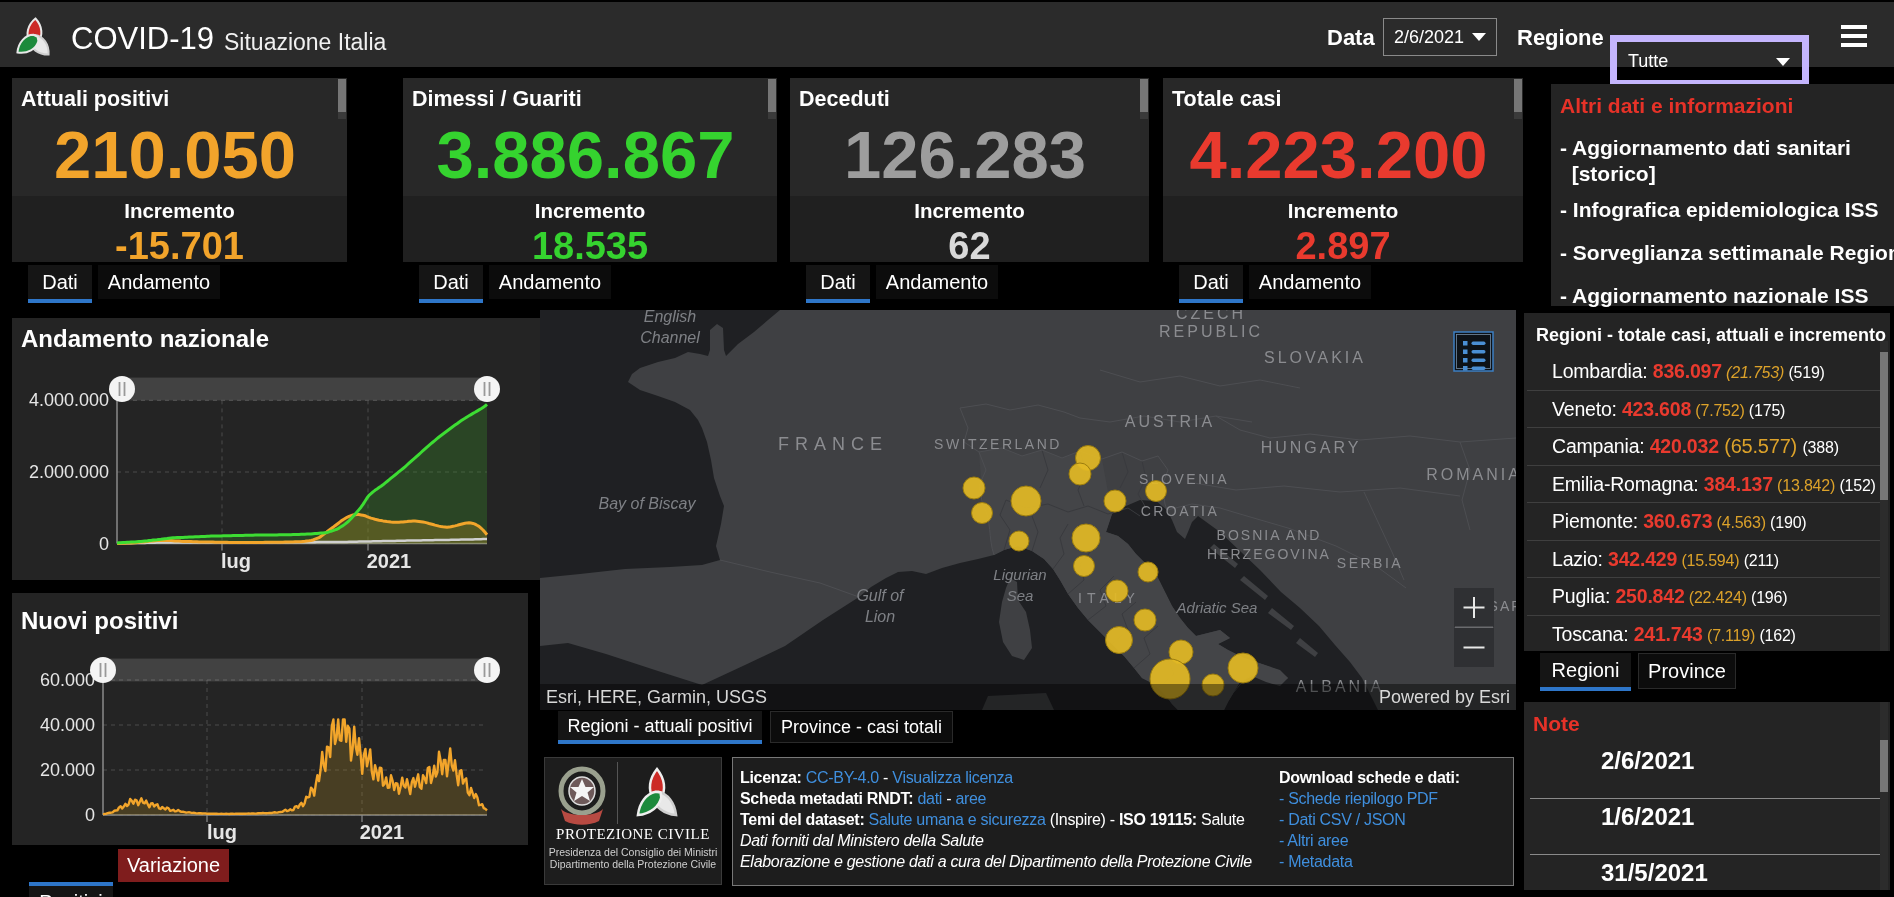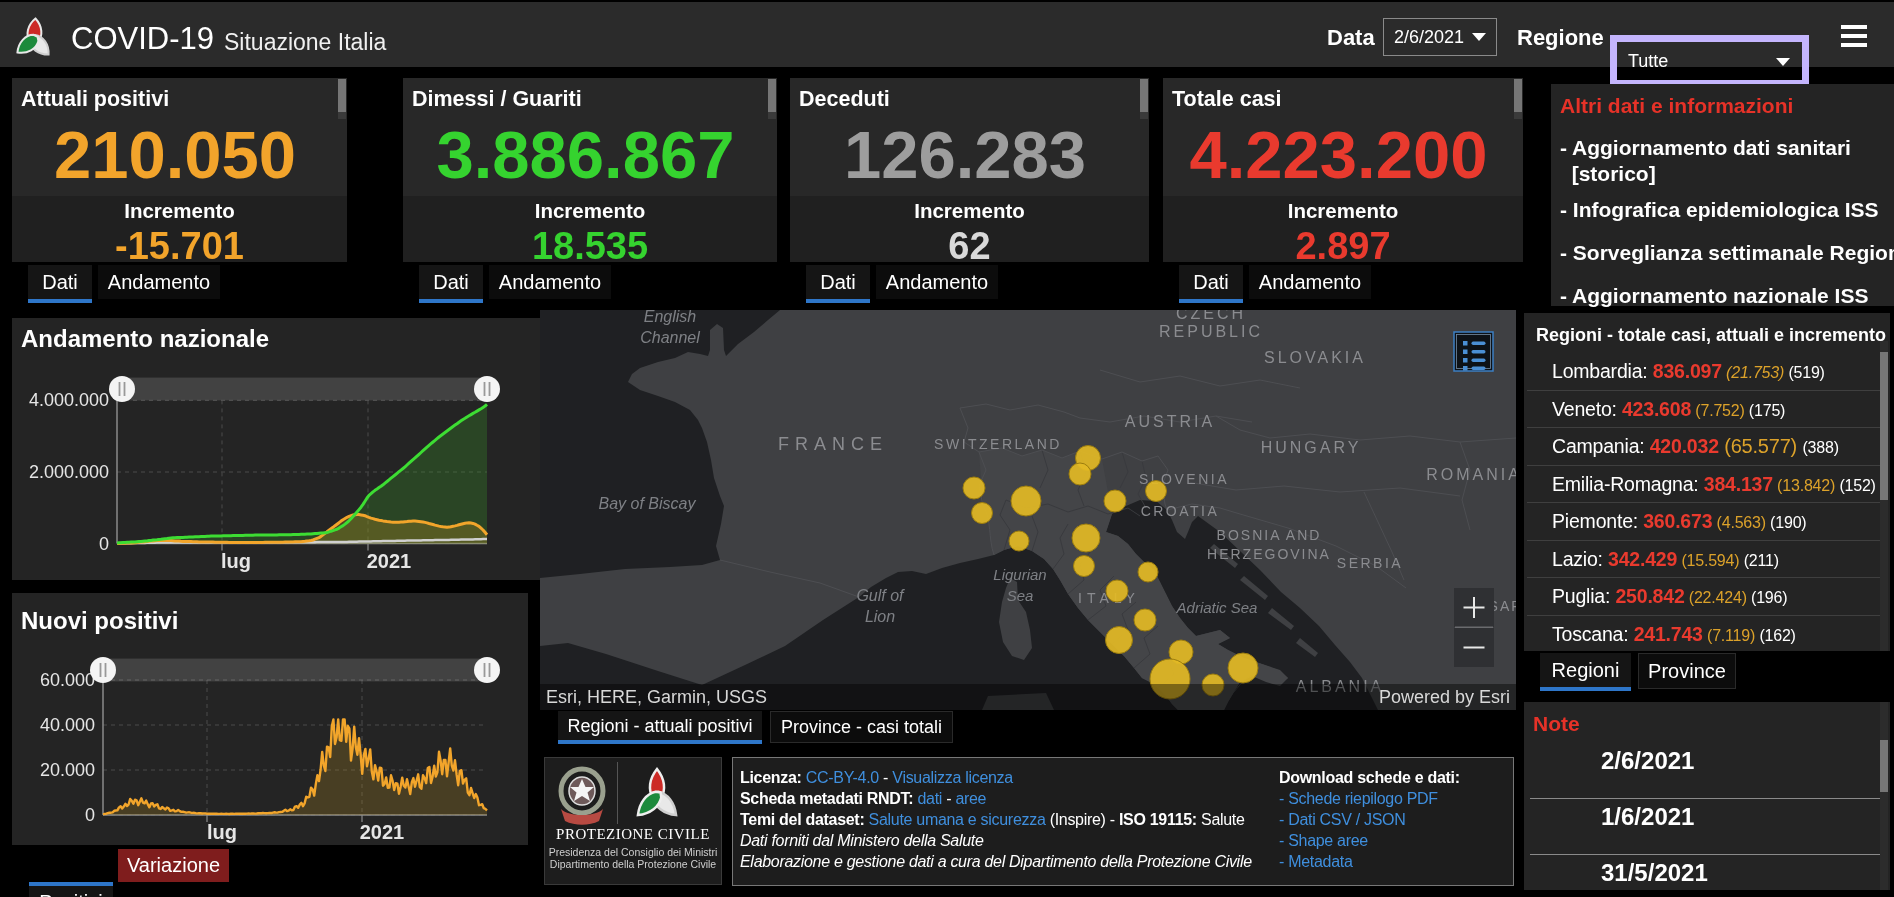--- a/index.html
+++ b/index.html
@@ -341,16 +341,16 @@
     <b>Licenza:</b> <span class="lnk">CC-BY-4.0</span> - <span class="lnk">Visualizza licenza</span><br>
     <b>Scheda metadati RNDT:</b> <span class="lnk">dati</span> - <span class="lnk">aree</span><br>
     <b>Temi del dataset:</b> <span class="lnk">Salute umana e sicurezza</span> (Inspire) - <b>ISO 19115:</b> Salute<br>
     <i>Dati forniti dal Ministero della Salute</i><br>
     <i>Elaborazione e gestione dati a cura del Dipartimento della Protezione Civile</i>
   </div>
   <div class="abs" style="left:546px;top:9px;line-height:21px;white-space:nowrap;">
     <b>Download schede e dati:</b><br>
     <span class="lnk">- Schede riepilogo PDF</span><br>
     <span class="lnk">- Dati CSV / JSON</span><br>
-    <span class="lnk">- Shape aree</span><br>
+    <span class="lnk">- Altri aree</span><br>
     <span class="lnk">- Metadata</span>
   </div>
 </div>
 
 </body></html>

